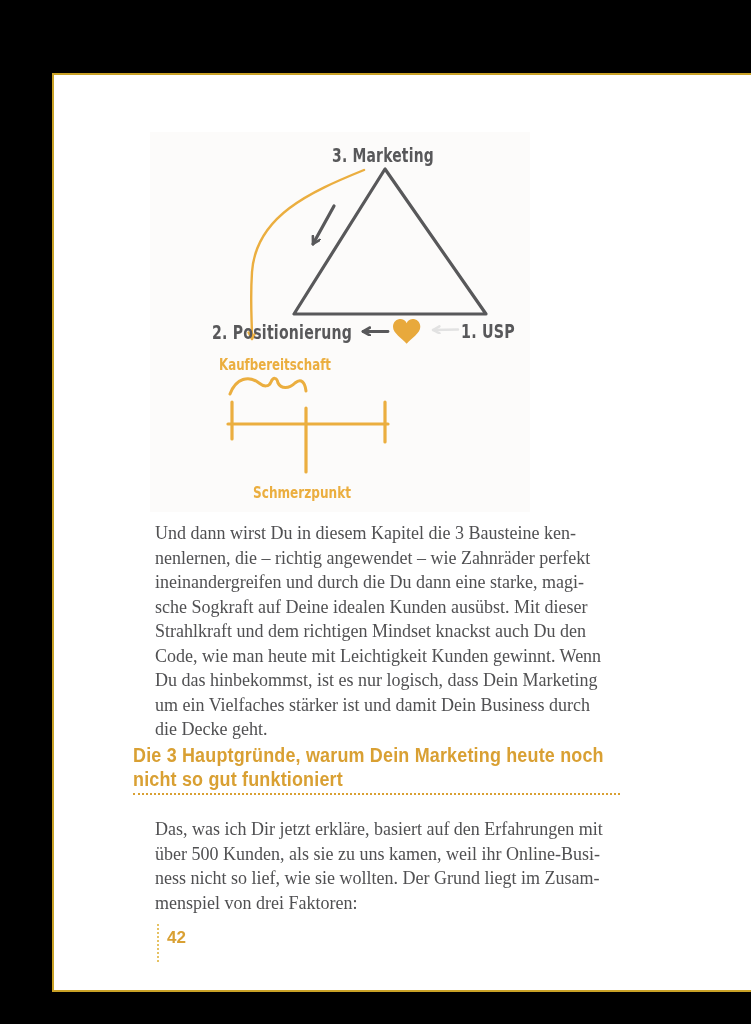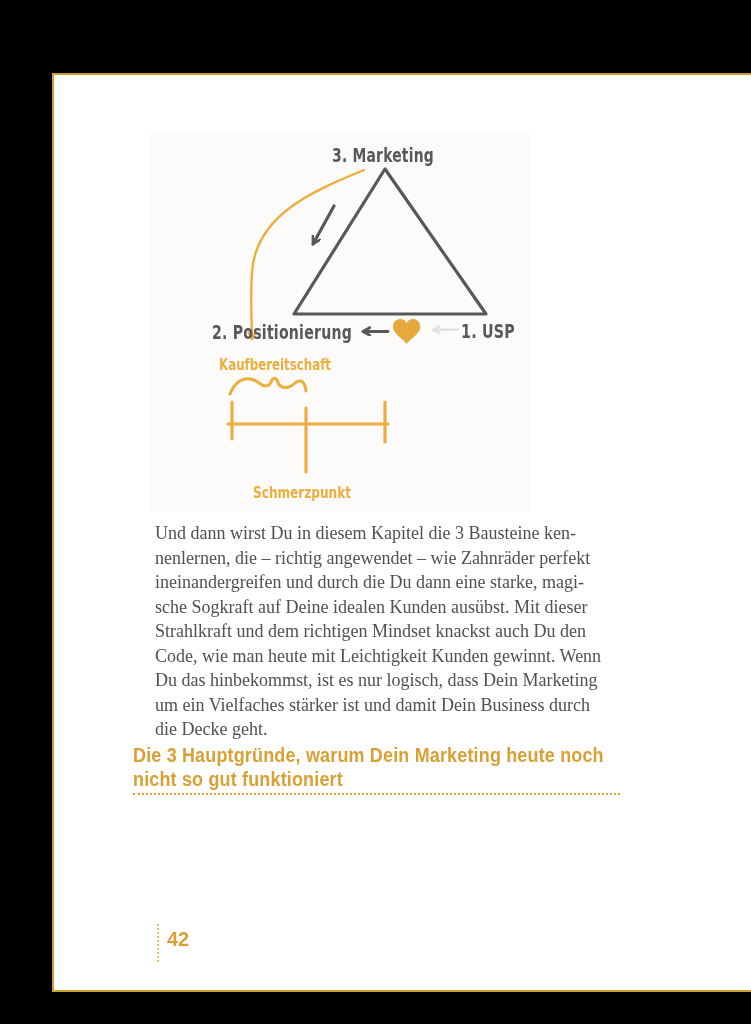--- a/index.html
+++ b/index.html
@@ -86,21 +86,21 @@
     width: 0;
     height: 38px;
     border-left: 2px dotted var(--rule_gold, #e6c263);
   }
   .pageno {
     position: absolute;
     left: 113px;
     top: 853px;
     font-family: "Liberation Sans", sans-serif;
     font-weight: bold;
-    font-size: 20px;
+    font-size: 17px;
     color: var(--heading_gold, #d9a033);
   }
 </style>
 </head>
 <body>
 
 <div class="screen">
   <div class="page">
 
     <svg class="diagram" viewBox="0 0 380 380" xmlns="http://www.w3.org/2000/svg">
@@ -161,18 +161,22 @@
 Code, wie man heute mit Leichtigkeit Kunden gewinnt. Wenn
 Du das hinbekommst, ist es nur logisch, dass Dein Marketing
 um ein Vielfaches stärker ist und damit Dein Business durch
 die Decke geht.</div>
 
     <h2 class="section-heading">Die 3 Hauptgründe, warum Dein Marketing heute noch
 nicht so gut funktioniert</h2>
 
     <div class="dotted-divider"></div>
 
+    <div class="para para-experience">Das, was ich Dir jetzt erkläre, basiert auf den Erfahrungen mit
+über 500 Kunden, als sie zu uns kamen, weil ihr Online-Busi-
+ness nicht so lief, wie sie wollten. Der Grund liegt im Zusam-
+menspiel von drei Faktoren:</div>
 
     <div class="pageno-rule"></div>
     <div class="pageno">42</div>
 
   </div>
 </div>
 
 </body></html>

